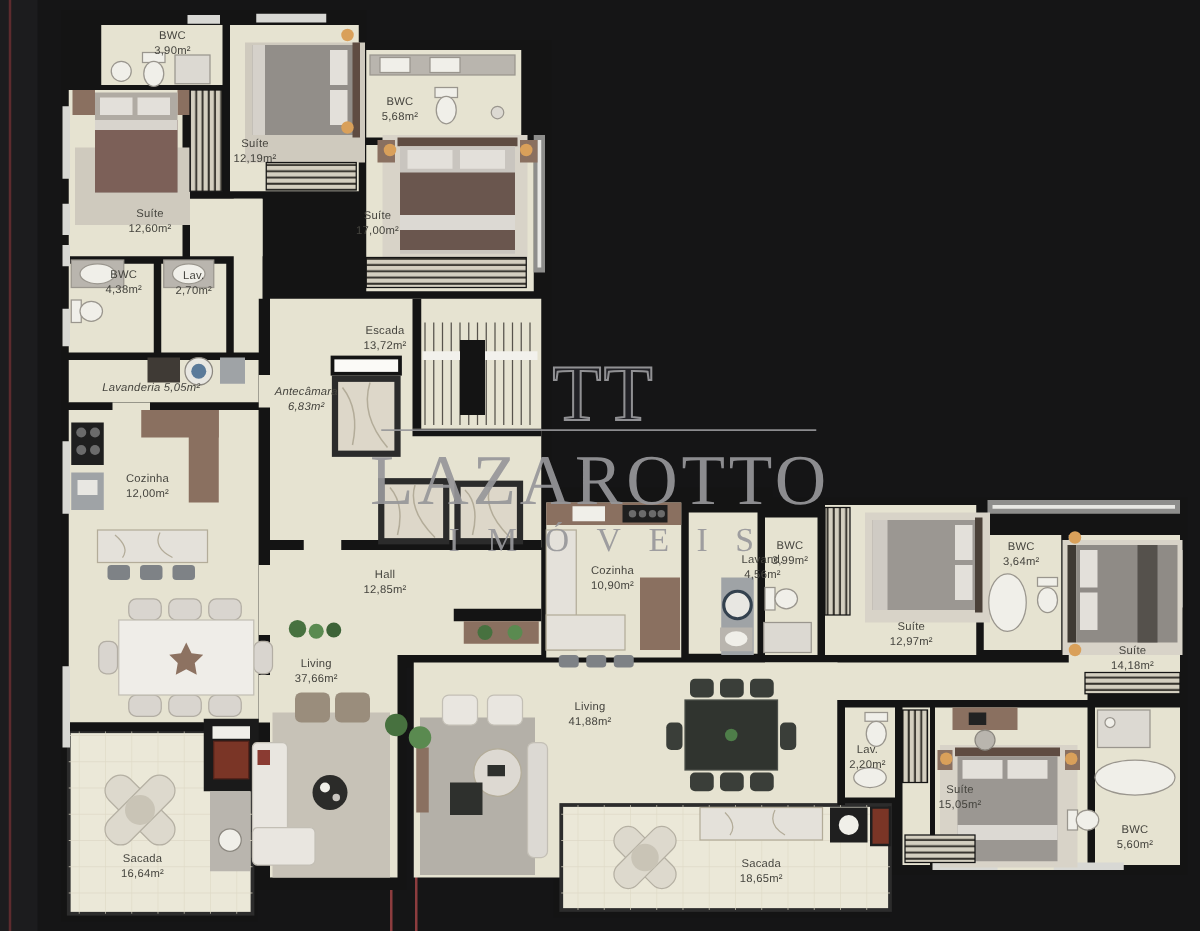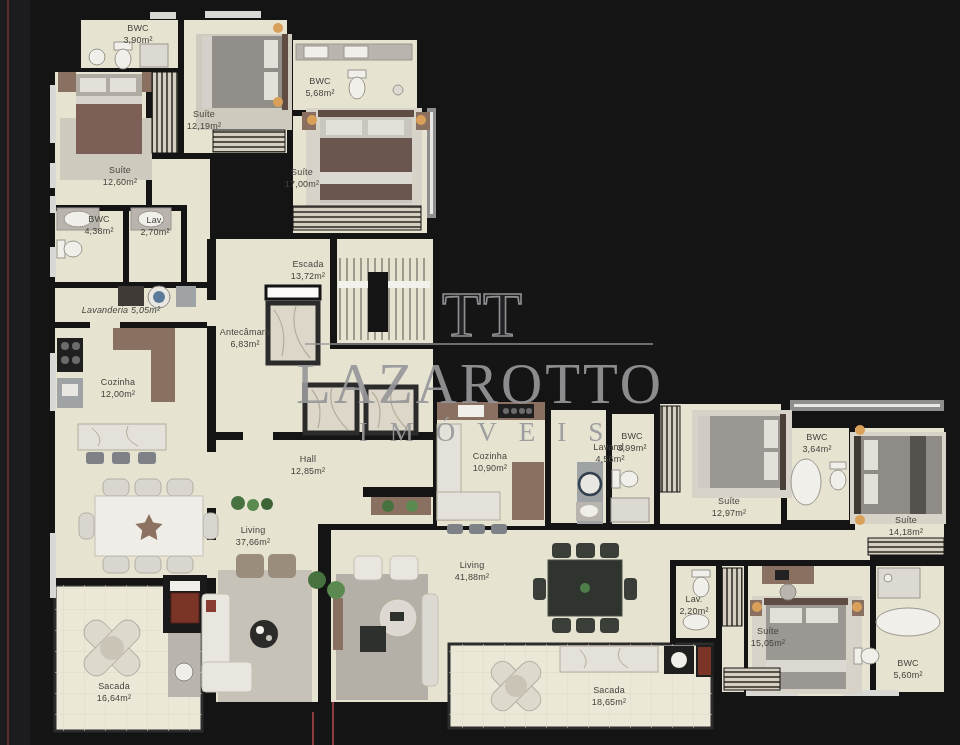--- a/index.html
+++ b/index.html
@@ -441,21 +441,21 @@
         <div>Lav.</div>
         <div>2,70m²</div>
       </div>
       <div class="room-label" style="left: 308px; top: 259px; margin-top: 12px;">
         <div>Escada</div>
         <div>13,72m²</div>
       </div>
       <div class="room-label" style="left: 121px; top: 311px; font-style: italic;">
         <div>Lavanderia 5,05m²</div>
       </div>
-      <div class="room-label" style="left: 245px; top: 339px;">
+      <div class="room-label" style="left: 245px; top: 320px; font-style: italic;">
         <div>Antecâmara</div>
         <div>6,83m²</div>
       </div>
       <div class="room-label" style="left: 118px; top: 389px;">
         <div>Cozinha</div>
         <div>12,00m²</div>
       </div>
       <div class="room-label" style="left: 308px; top: 466px;">
         <div>Hall</div>
         <div>12,85m²</div>

